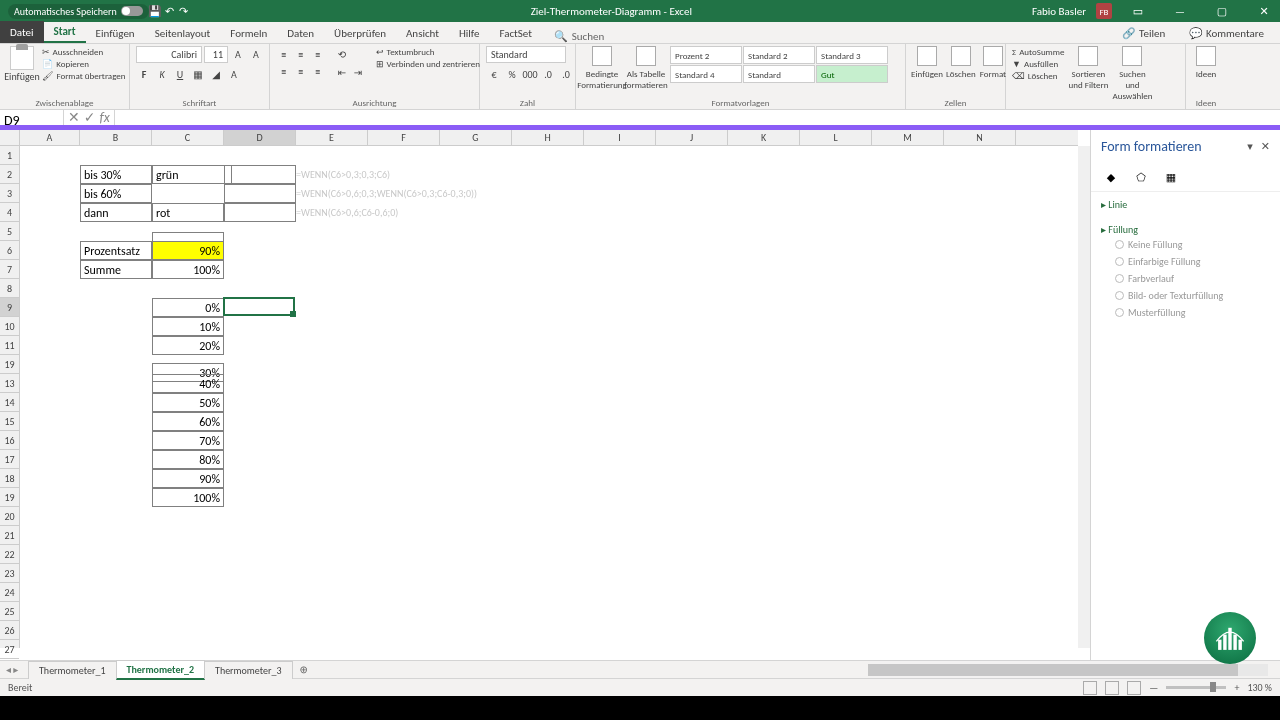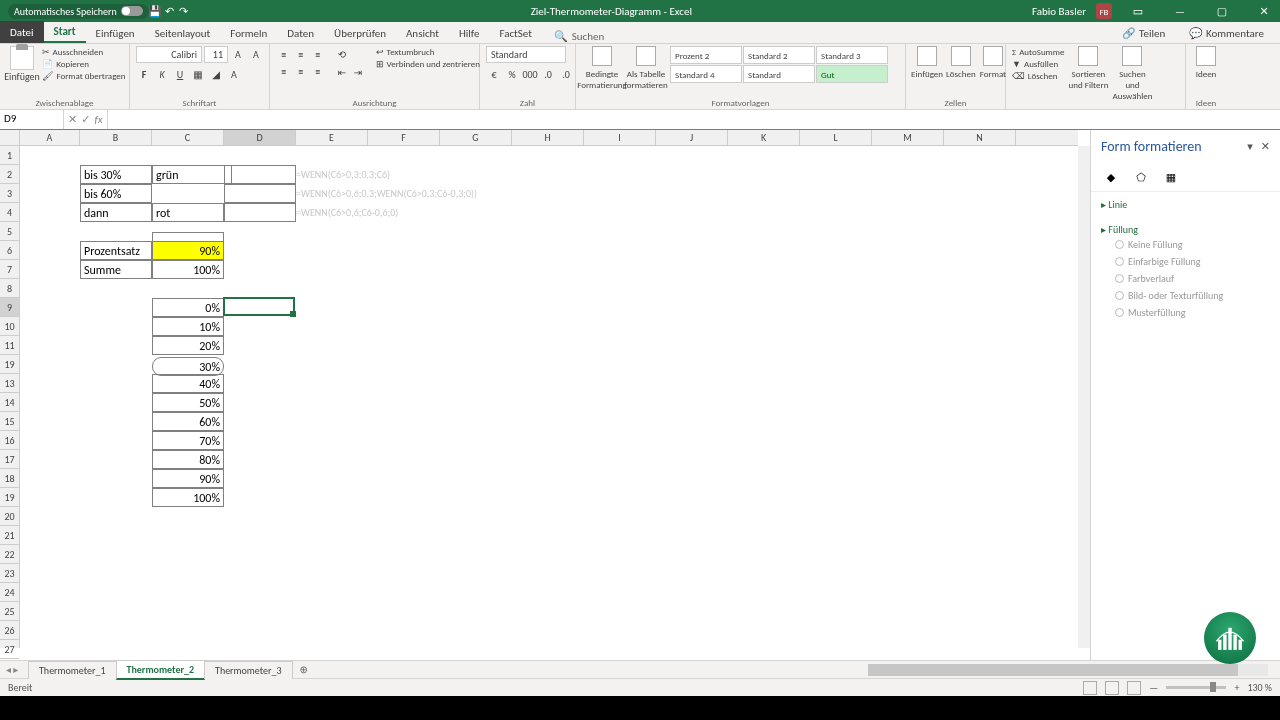--- a/index.html
+++ b/index.html
@@ -41,21 +41,21 @@
 .font-sel { border: 1px solid #ccc; background: #fff; padding: 1px 4px; font-size: 10px; }
 .rbtn { width: 16px; height: 16px; border: 1px solid transparent; display: inline-flex; align-items: center; justify-content: center; font-size: 10px; }
 .align-grid { display: grid; grid-template-columns: repeat(3,16px); gap: 1px; }
 .styles-box { display: grid; grid-template-columns: repeat(3, 72px); gap: 1px; font-size: 9px; }
 .style-cell { border: 1px solid #ccc; padding: 2px 4px; background: #fff; height: 18px; display: flex; align-items: center; }
 .style-cell.green { background: #c6efce; color: #006100; }
 .big-btn { display: flex; flex-direction: column; align-items: center; width: 40px; font-size: 9px; text-align: center; gap: 2px; }
 .big-btn-icon { width: 20px; height: 20px; border: 1px solid #aaa; background: #fff; }
 
 
-.fbar { height: 20px; display: flex; border-bottom: 1px solid #8b5cf6; font-size: 11px; }
+.fbar { height: 20px; display: flex; border-bottom: 5px solid #8b5cf6; font-size: 14px; }
 .namebox { width: 64px; border-right: 1px solid #d4d4d4; padding: 2px 4px; background: #fff; }
 .fbar-btns { display: flex; align-items: center; padding: 0 4px; gap: 4px; color: #888; border-right: 1px solid #d4d4d4; }
 .formula-input { flex: 1; padding: 2px 6px; }
 .fx { font-style: italic; }
 
 
 .sheet-wrap { flex: 1; display: flex; position: relative; overflow: hidden; }
 .sheet { flex: 1; position: relative; overflow: hidden; }
 .colheads { display: flex; position: absolute; top: 0; left: 20px; right: 12px; height: 16px; background: #f0f0f0; border-bottom: 1px solid #ccc; font-size: 10px; }
 .colhead { border-right: 1px solid #ccc; text-align: center; line-height: 16px; color: #444; }
@@ -372,21 +372,21 @@
           <div class="cell bordered" style="left: 60px; top: 57px; width: 72px; height: 19px;">dann</div>
           <div class="cell bordered" style="left: 132px; top: 57px; width: 72px; height: 19px;">rot</div>
           <div class="cell bordered" style="left: 204px; top: 57px; width: 72px; height: 19px;"></div>
           <div class="cell bordered" style="left: 60px; top: 95px; width: 72px; height: 19px;">Prozentsatz</div>
           <div class="cell bordered right yellow" style="left: 132px; top: 95px; width: 72px; height: 19px;">90%</div>
           <div class="cell bordered" style="left: 60px; top: 114px; width: 72px; height: 19px;">Summe</div>
           <div class="cell bordered right" style="left: 132px; top: 114px; width: 72px; height: 19px;">100%</div>
           <div class="cell bordered right" style="left: 132px; top: 152px; width: 72px; height: 19px;">0%</div>
           <div class="cell bordered right" style="left: 132px; top: 171px; width: 72px; height: 19px;">10%</div>
           <div class="cell bordered right" style="left: 132px; top: 190px; width: 72px; height: 19px;">20%</div>
-          <div class="cell bordered right" style="left: 132px; top: 211px; width: 72px; height: 19px; border-radius: 9px;">30%</div>
+          <div class="cell bordered right" style="left: 132px; top: 217px; width: 72px; height: 19px;">30%</div>
           <div class="cell bordered right" style="left: 132px; top: 228px; width: 72px; height: 19px;">40%</div>
           <div class="cell bordered right" style="left: 132px; top: 247px; width: 72px; height: 19px;">50%</div>
           <div class="cell bordered right" style="left: 132px; top: 266px; width: 72px; height: 19px;">60%</div>
           <div class="cell bordered right" style="left: 132px; top: 285px; width: 72px; height: 19px;">70%</div>
           <div class="cell bordered right" style="left: 132px; top: 304px; width: 72px; height: 19px;">80%</div>
           <div class="cell bordered right" style="left: 132px; top: 323px; width: 72px; height: 19px;">90%</div>
           <div class="cell bordered right" style="left: 132px; top: 342px; width: 72px; height: 19px;">100%</div>
           <div class="ghost" style="left: 276px; top: 22px;">=WENN(C6&gt;0,3;0,3;C6)</div>
           <div class="ghost" style="left: 276px; top: 41px;">=WENN(C6&gt;0,6;0,3;WENN(C6&gt;0,3;C6-0,3;0))</div>
           <div class="ghost" style="left: 276px; top: 60px;">=WENN(C6&gt;0,6;C6-0,6;0)</div>

